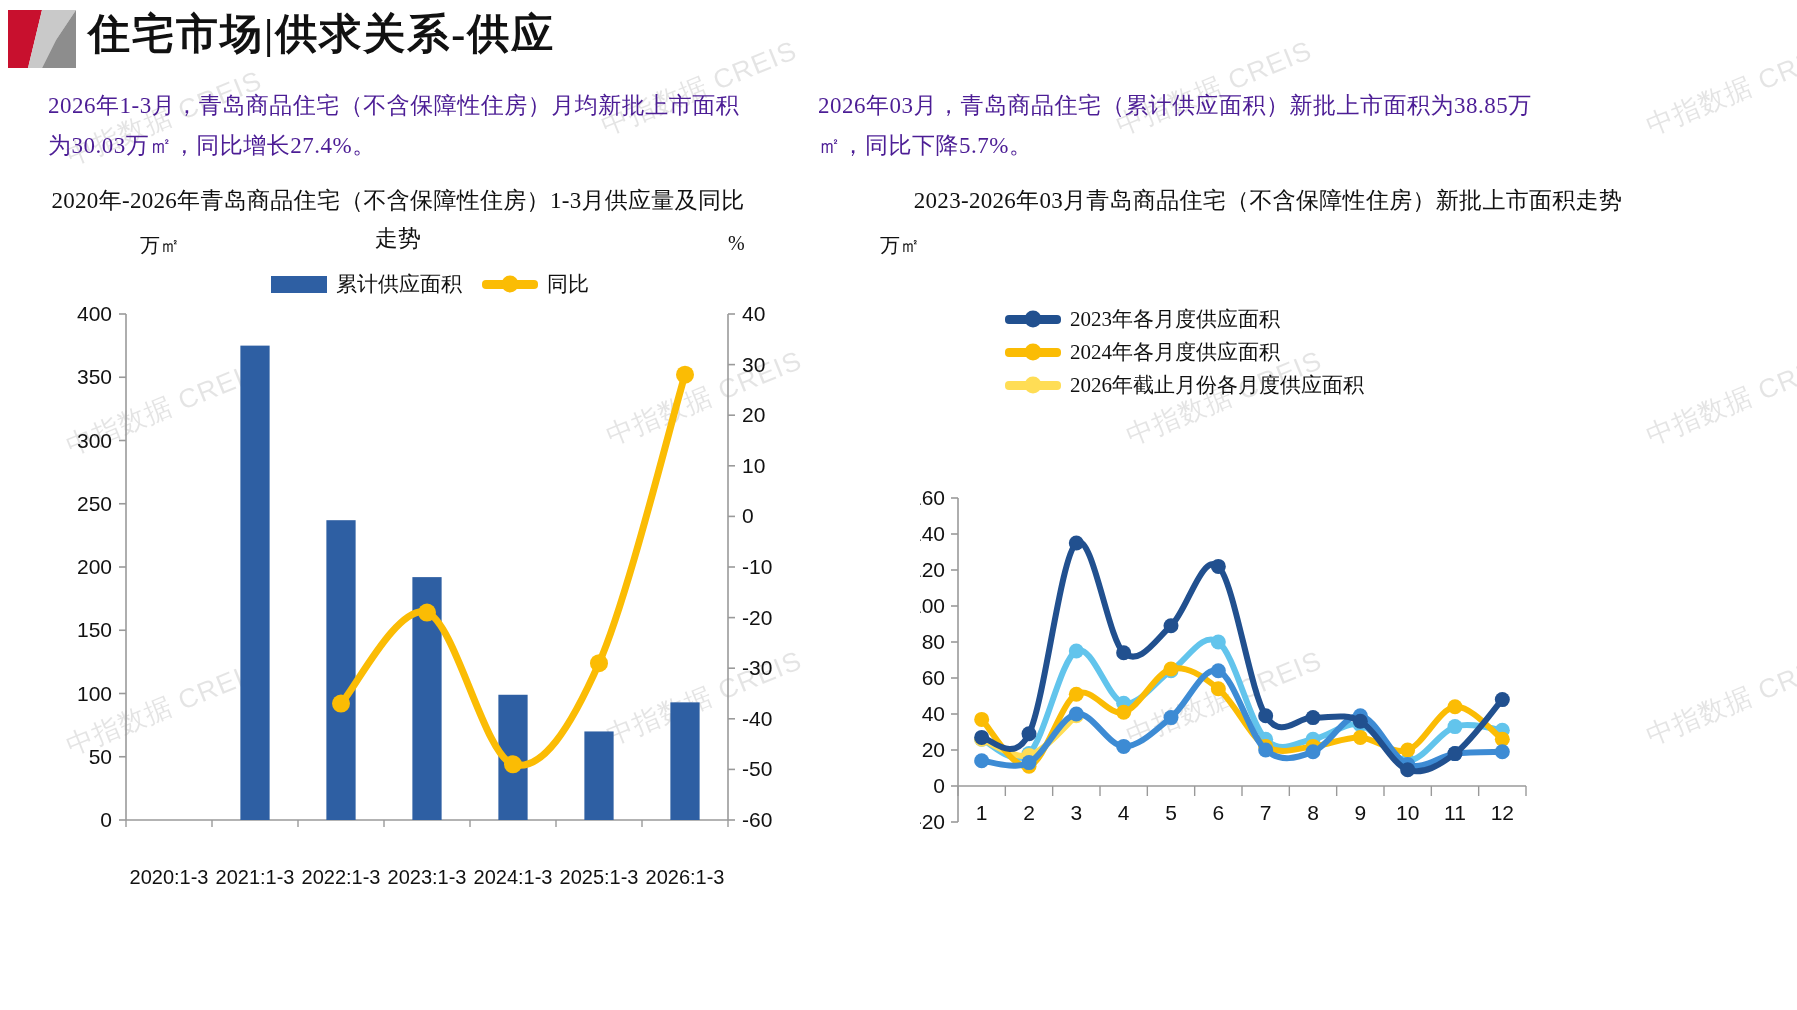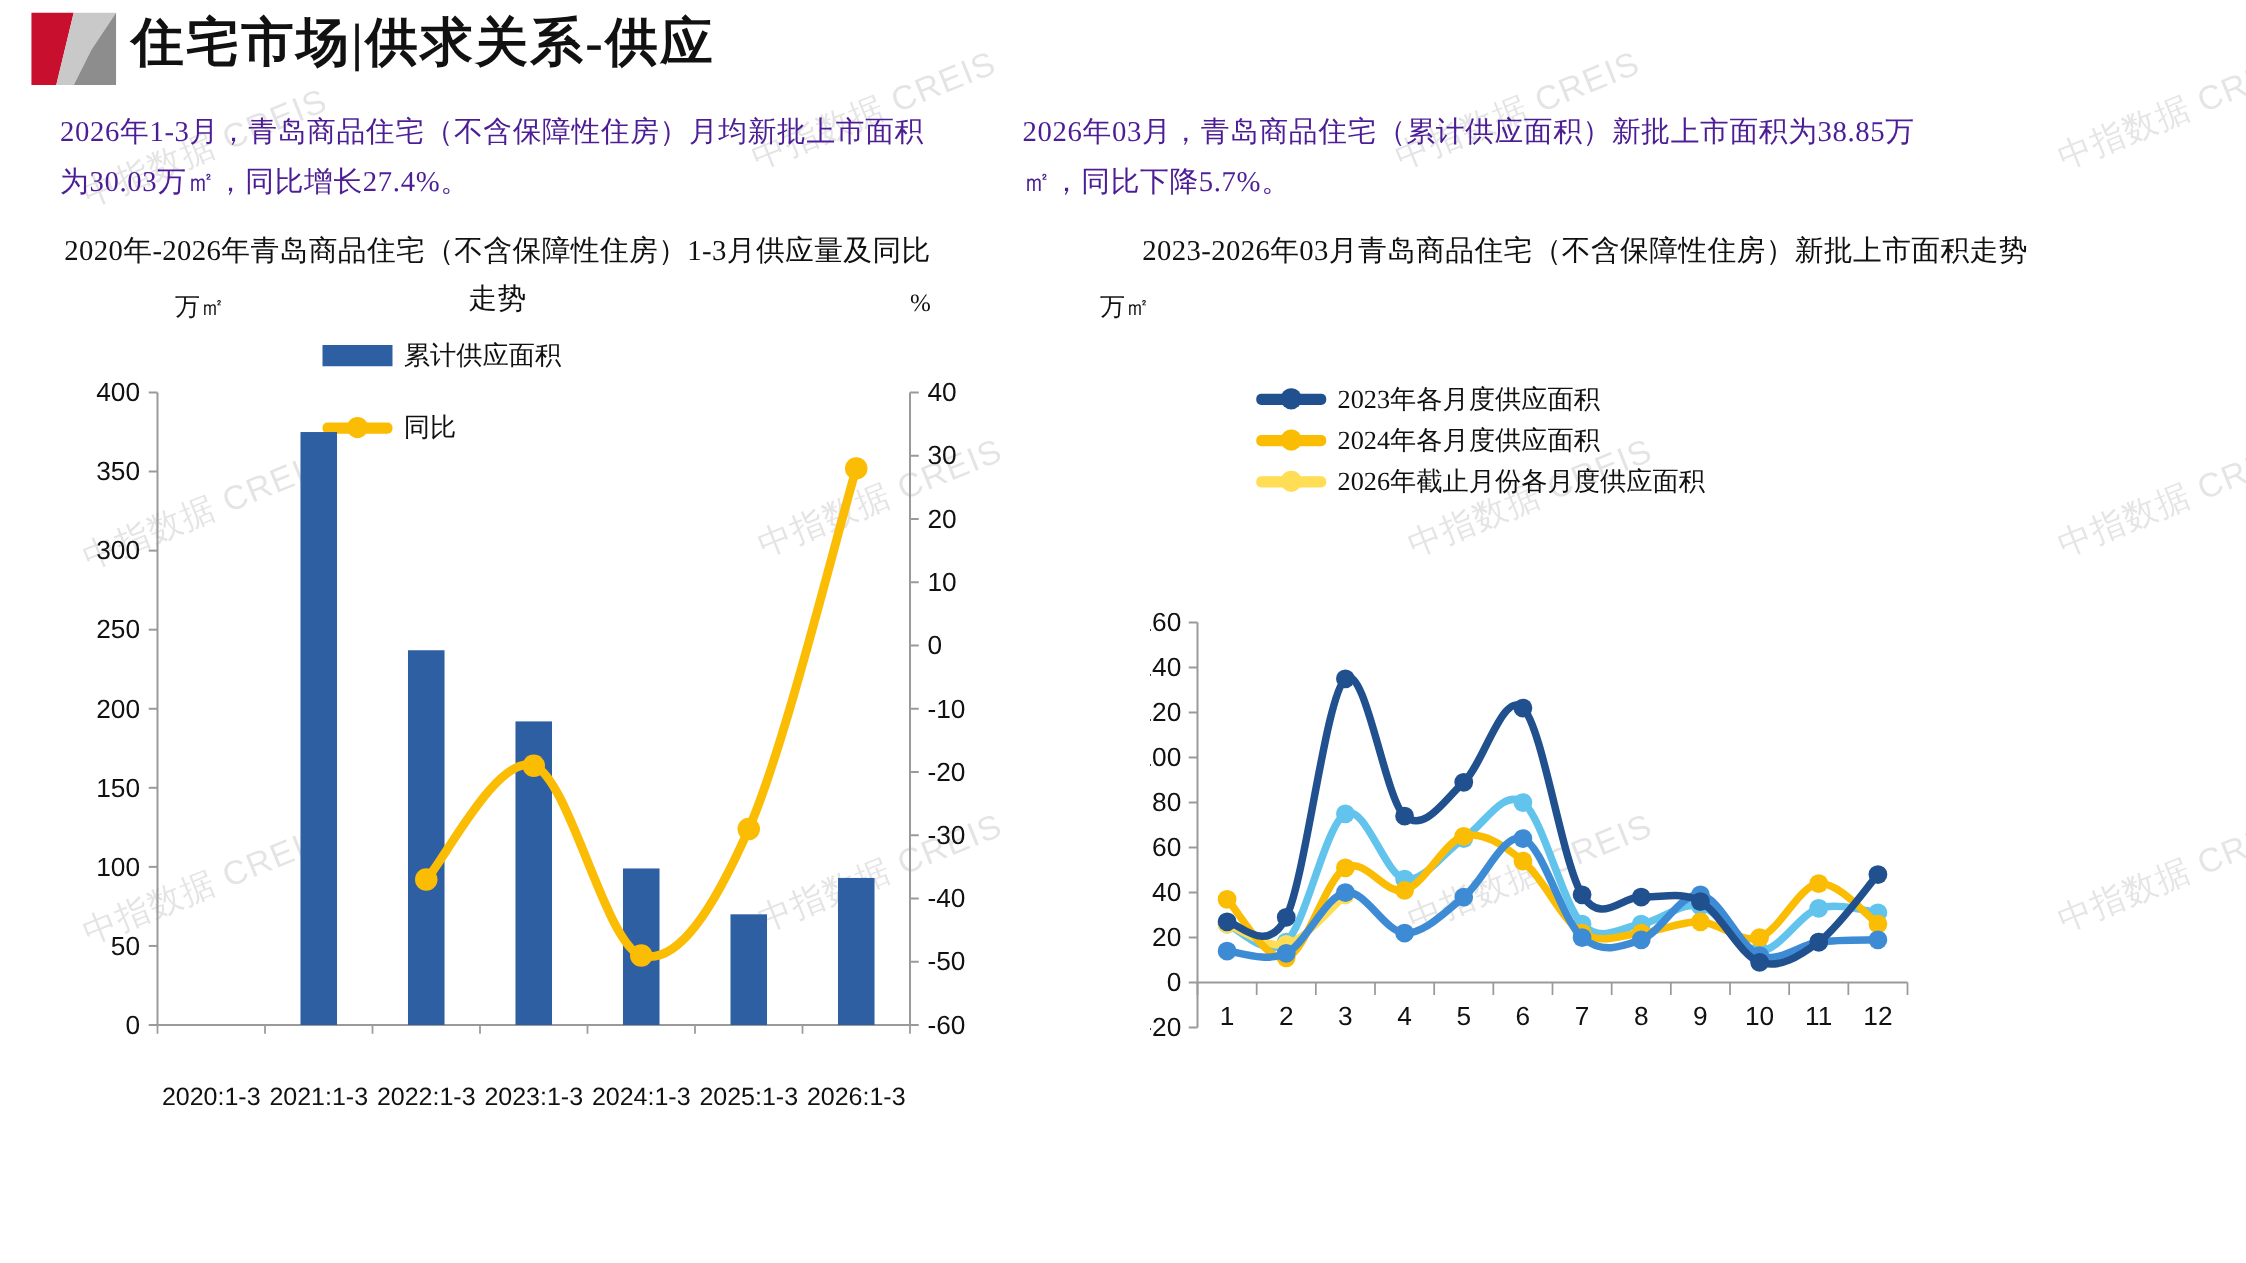--- a/index.html
+++ b/index.html
@@ -2,21 +2,21 @@
 <html><head>
 <meta charset="utf-8">
 <style>
   html,body{margin:0;padding:0;}
   body{
     width:1797px;height:1010px;background:#ffffff;
     font-family:"Liberation Serif","DejaVu Serif",serif;
     color:#1a1a1a;overflow:hidden;position:relative;
   }
   
-  .header{position:absolute;left:17px;top:0;width:1497px;height:82px;}
+  .header{position:absolute;left:0;top:0;width:1497px;height:82px;}
   .logo{position:absolute;left:8px;top:10px;width:68px;height:58px;}
   .title{
     position:absolute;left:88px;top:6px;
     font-size:42px;font-weight:700;letter-spacing:2px;
     font-family:"Liberation Serif","DejaVu Serif",serif;
     color:#111;white-space:nowrap;
   }
   
   .panel{position:absolute;top:86px;height:920px;}
   .panel-left{left:48px;width:770px;}
@@ -43,21 +43,21 @@
   
   .legend-row{display:flex;align-items:center;gap:9px;margin:5px 0;}
   .legend-bar{width:56px;height:17px;background:#2e5fa3;display:inline-block;}
   .legend-line{position:relative;width:56px;height:9px;border-radius:4px;display:inline-block;}
   .legend-line::after{
     content:"";position:absolute;left:50%;top:50%;width:17px;height:17px;
     border-radius:50%;transform:translate(-50%,-50%);background:inherit;
   }
   .legend-label{font-size:21px;color:#111;white-space:nowrap;}
   .legend-left{
-    position:absolute;left:258px;top:265px;display:flex;align-items:flex-start;gap:20px;flex-direction:column;
+    position:absolute;left:271px;top:265px;display:flex;align-items:flex-end;gap:20px;
   }
   .legend-right{position:absolute;left:1005px;top:300px;}
   
   .chartbox{position:absolute;}
   .axis-name{position:absolute;font-size:20px;color:#111;}
   svg{display:block;}
 </style>
 </head>
 <body>
 

